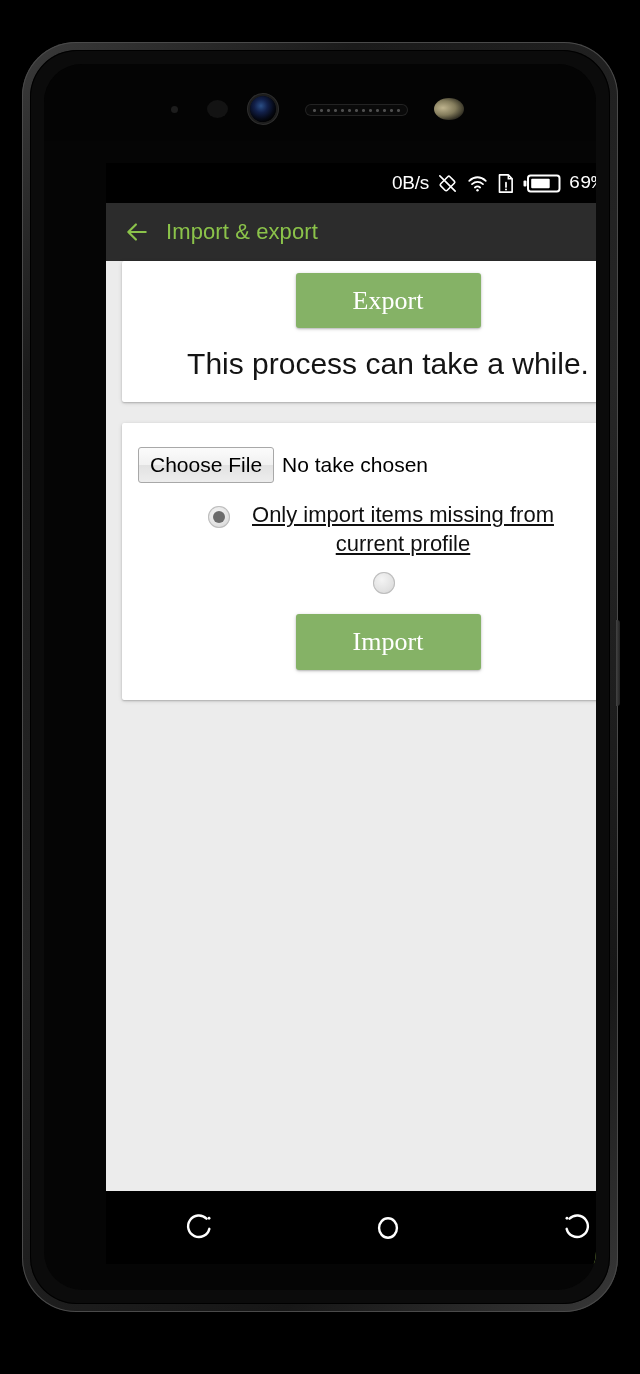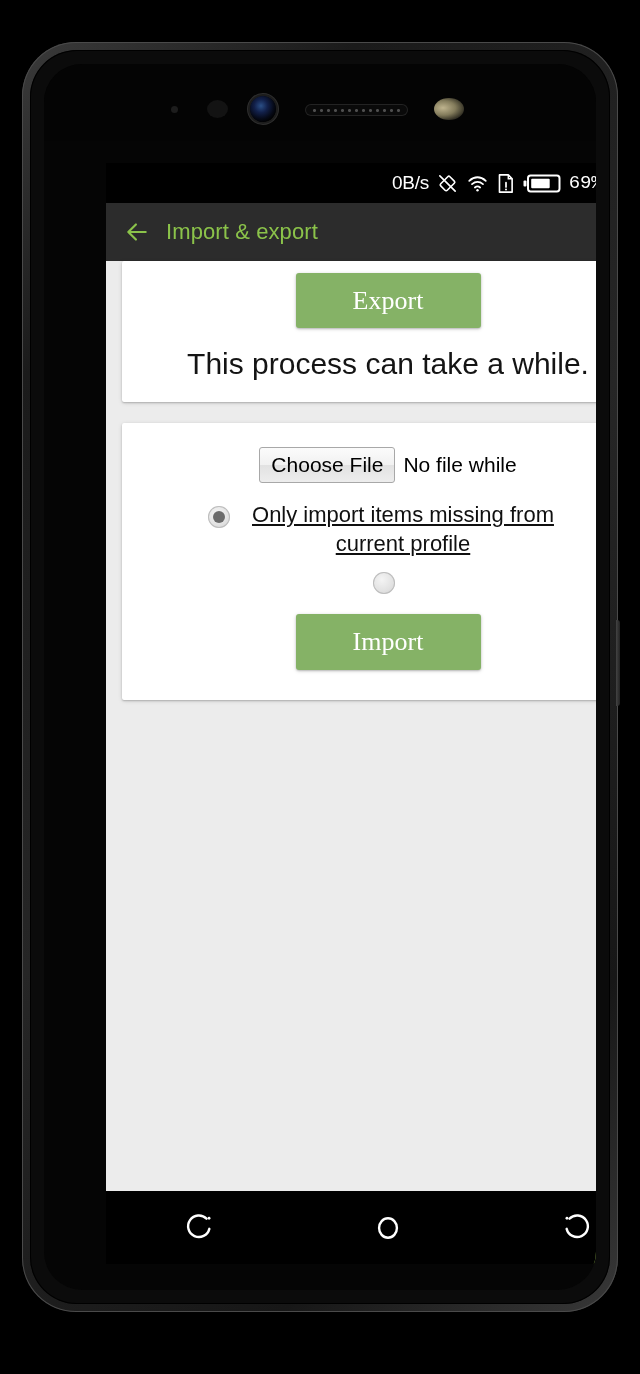--- a/index.html
+++ b/index.html
@@ -235,21 +235,20 @@
     margin-top: 18px;
     font-size: 30px;
     color: #141414;
     line-height: 1.2;
   }
 
   
   #file-picker-row {
     display: flex;
     align-items: center;
-    justify-content: center;
     gap: 8px;
     margin-bottom: 18px;
   }
   #choose-file-button {
     background: linear-gradient(180deg, #fbfbfb 0%, #f1f1f1 50%, #e2e2e2 51%, #ededed 100%);
     border: 1px solid #a8a8a8;
     border-radius: 3px;
     font-size: 21px;
     font-family: "Liberation Sans", sans-serif;
     color: #000000;
@@ -397,21 +396,21 @@
 
           <div class="card" id="export-card">
             <button class="green-button">Export</button>
             <div id="export-hint-text">This process can take a while.</div>
           </div>
 
           <div class="card" id="import-card">
 
             <div id="file-picker-row">
               <button id="choose-file-button">Choose File</button>
-              <span id="file-status-text">No file while</span>
+              <span id="file-status-text">No take chosen</span>
             </div>
 
             <div id="radio-group">
               <div class="radio-option selected">
                 <span class="radio-mark"></span>
                 <span class="radio-label">Only import items missing from current profile</span>
               </div>
               <div class="radio-option">
                 <span class="radio-mark"></span>
               </div>

